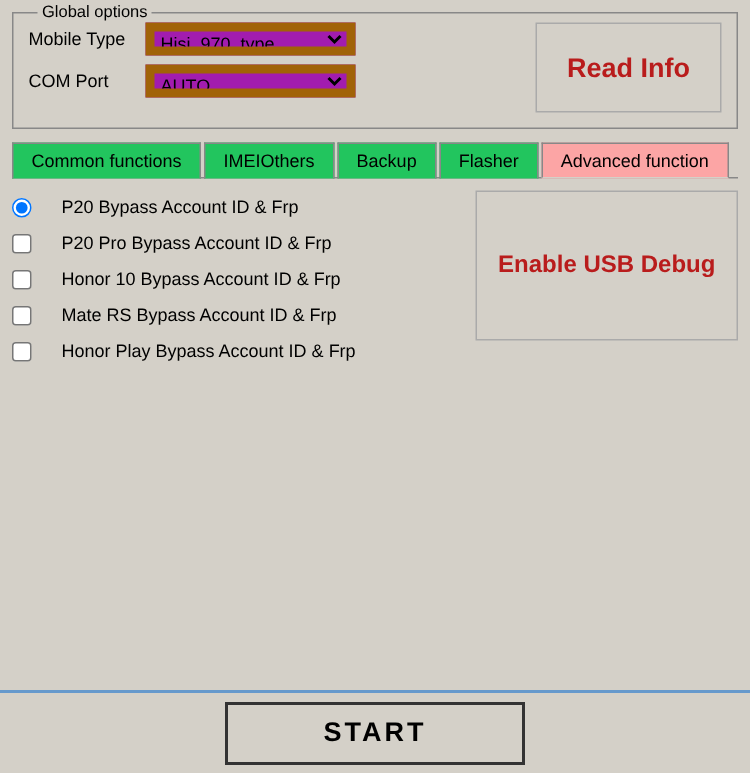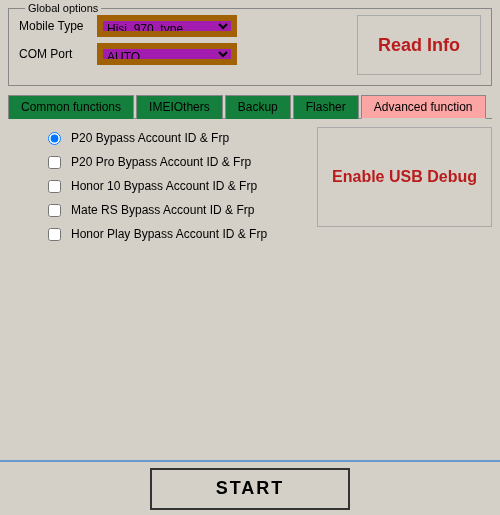--- a/index.html
+++ b/index.html
@@ -83,39 +83,38 @@
       display: flex;
       border-bottom: 1px solid #888;
       margin: 0 8px;
       background: #d4d0c8;
     }
 
     .tab {
       padding: 4px 12px;
       border: 1px solid #888;
       border-bottom: none;
-      background: #15803d;
+      background: #22c55e;
       cursor: pointer;
       font-size: 12px;
       margin-right: 2px;
       position: relative;
       bottom: -1px;
     }
 
     .tab.active {
       background: #fca5a5;
       border-bottom: 1px solid #d4d0c8;
       z-index: 1;
     }
 
     .option-row {
       display: flex;
       align-items: center;
-      gap: 10px;
-      margin-left: 40px;
+      gap: 20px;
     }
 
     .option-row input[type="radio"],
     .option-row input[type="checkbox"] {
       margin: 0;
       cursor: pointer;
     }
 
     .option-row label {
       font-size: 12px;

